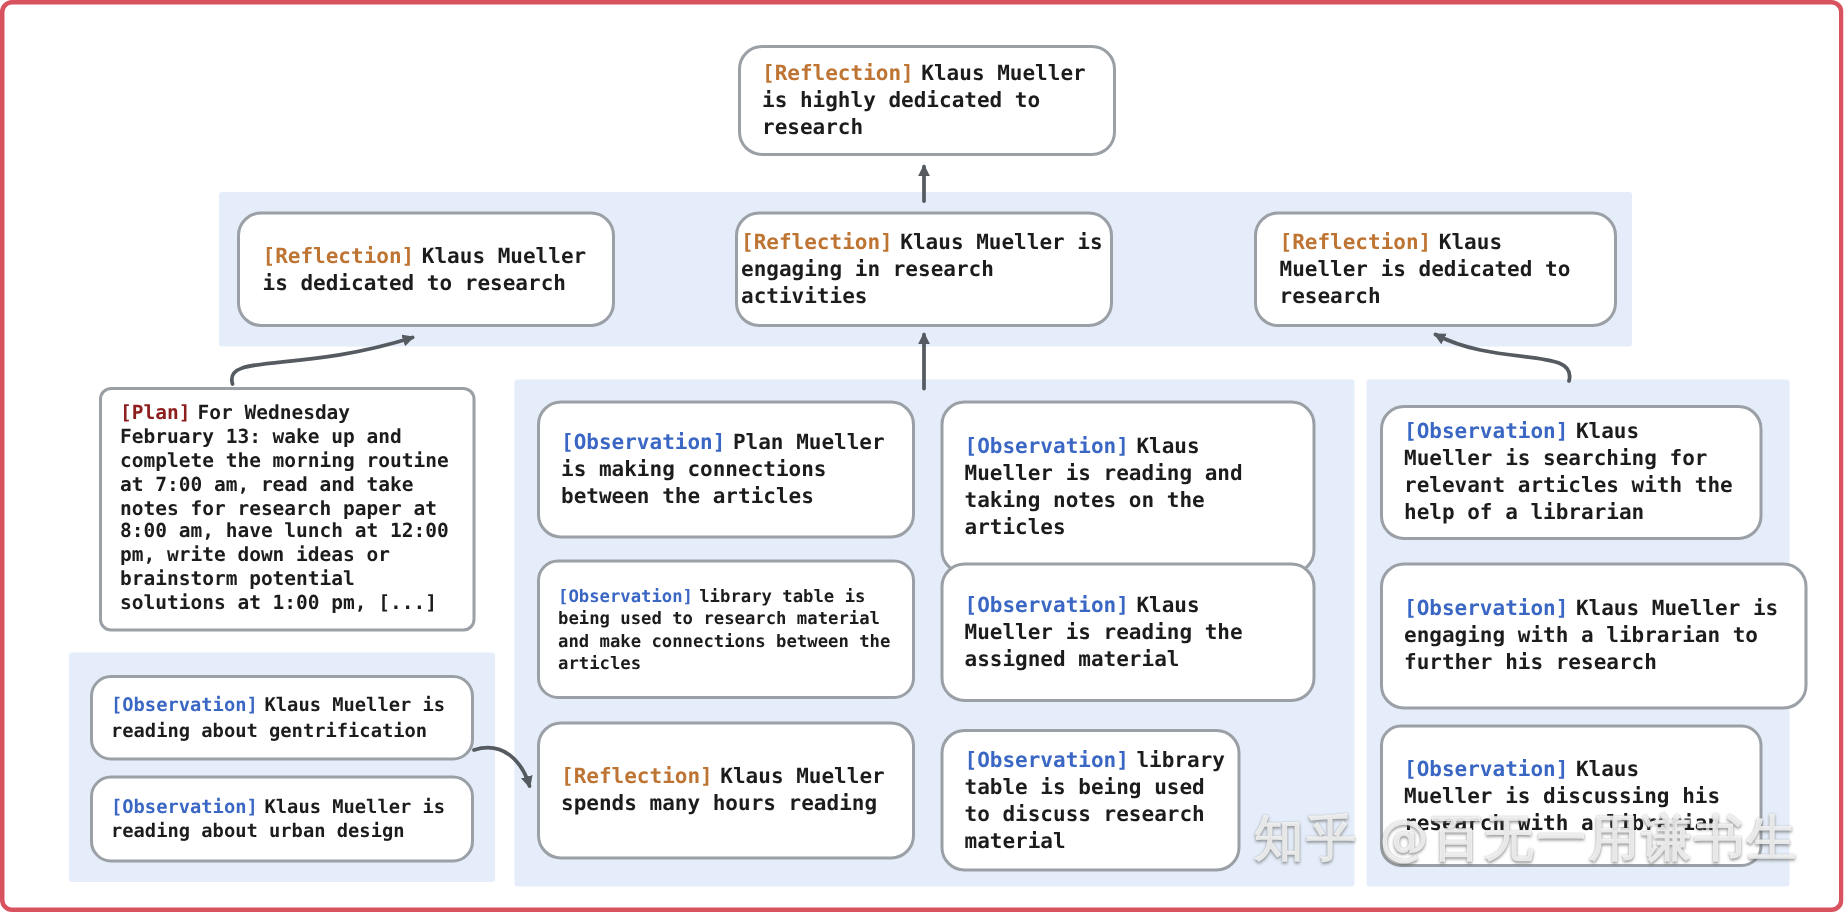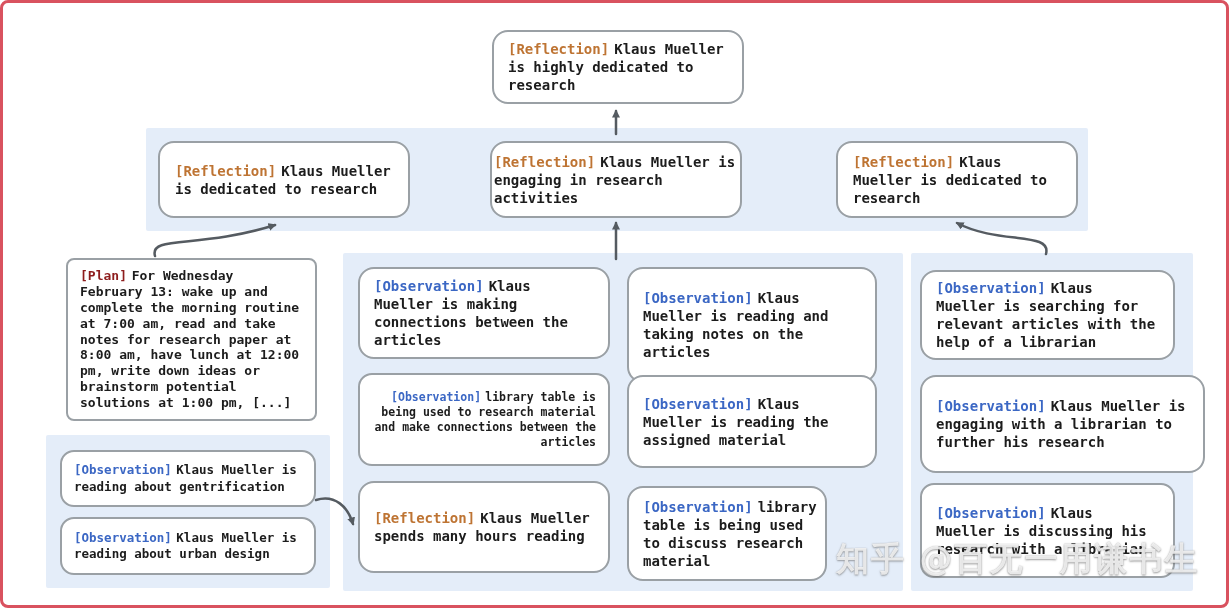--- a/index.html
+++ b/index.html
@@ -98,23 +98,23 @@
   </div>
 
   <div class="node sz-msmall" style="left:57px;top:447px;width:256px;height:57px;padding:6px 12px;justify-content:flex-end;">
     <div class="content"><span class="tag t-obs">[Observation]</span><span>Klaus Mueller is reading about gentrification</span></div>
   </div>
   <div class="node sz-msmall" style="left:57px;top:514px;width:256px;height:58px;padding:6px 12px;">
     <div class="content"><span class="tag t-obs">[Observation]</span><span>Klaus Mueller is reading about urban design</span></div>
   </div>
 
   <div class="node" style="left:355px;top:264px;width:252px;height:92px;">
-    <div class="content"><span class="tag t-obs">[Observation]</span><span>Klaus Mueller is making connections between the articles</span></div>
+    <div class="content"><span class="tag t-obs">[Observation]</span><span>Plan Mueller is making connections between the articles</span></div>
   </div>
-  <div class="node sz-small" style="left:355px;top:370px;width:252px;height:93px;padding:6px 12px;text-align:right;">
+  <div class="node sz-small" style="left:355px;top:370px;width:252px;height:93px;padding:6px 12px;">
     <div class="content"><span class="tag t-obs">[Observation]</span><span>library table is being used to research material and make connections between the articles</span></div>
   </div>
   <div class="node" style="left:355px;top:478px;width:252px;height:92px;">
     <div class="content"><span class="tag t-refl">[Reflection]</span><span>Klaus Mueller spends many hours reading</span></div>
   </div>
 
   <div class="node" style="left:624px;top:264px;width:250px;height:116px;align-items:center;">
     <div class="content"><span class="tag t-obs">[Observation]</span><span>Klaus Mueller is reading and taking notes on the articles</span></div>
   </div>
   <div class="node" style="left:624px;top:372px;width:250px;height:93px;align-items:center;">

